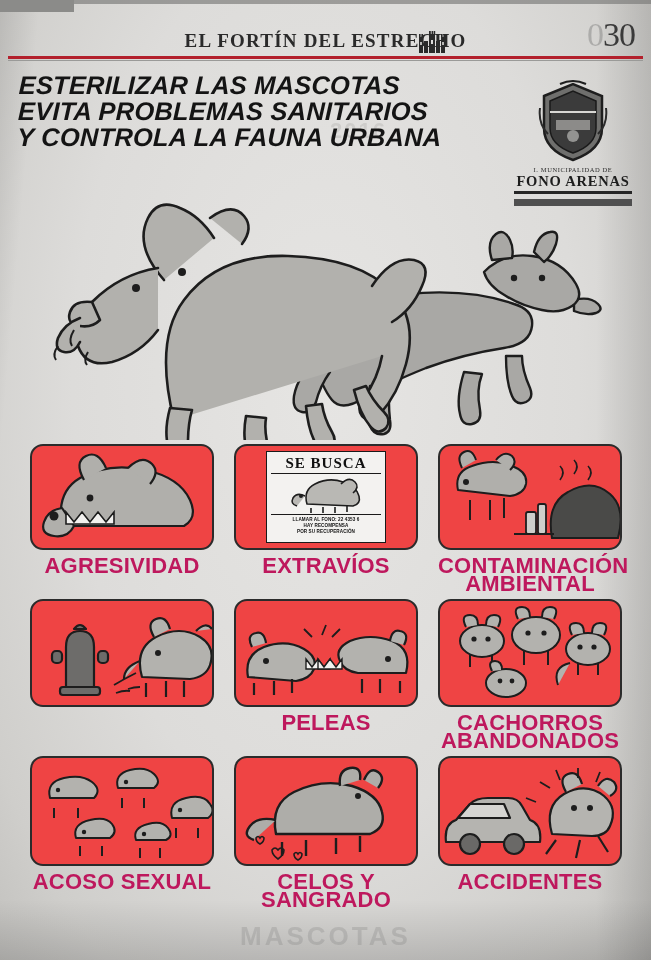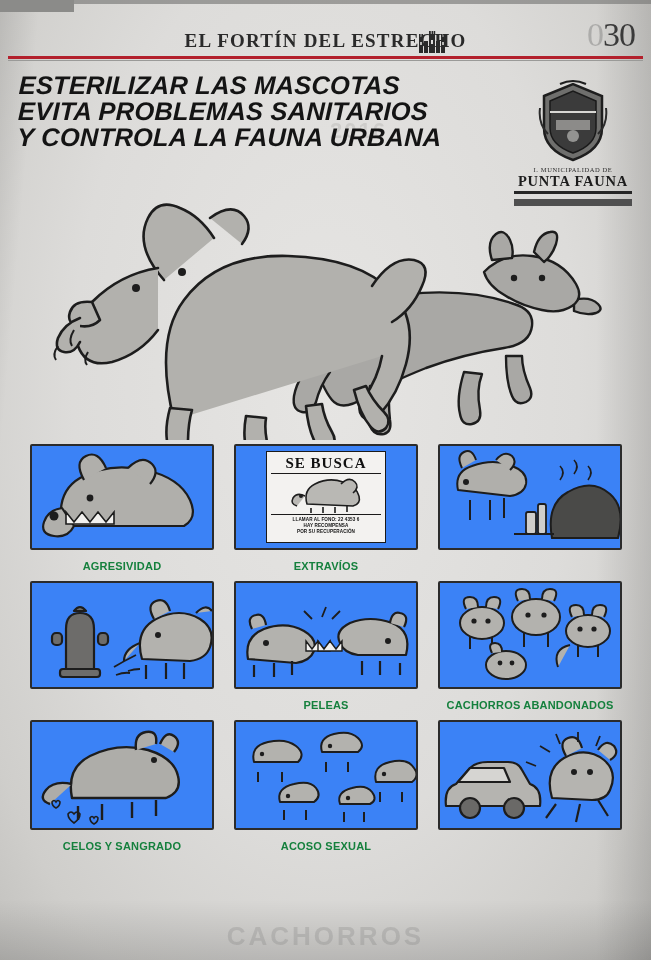--- a/index.html
+++ b/index.html
@@ -168,32 +168,32 @@
     justify-content: space-between;
     margin-bottom: 6px;
   }
   .cell {
     width: 184px;
   }
   .panel {
     width: 180px;
     height: 102px;
     border: 2px solid #2b2b2b;
-    border-radius: 2px;
-    background: #3b82f6;
+    border-radius: 13px;
+    background: #ef4444;
     position: relative;
     overflow: hidden;
   }
   .caption {
     text-align: center;
     font-family: "Liberation Sans", sans-serif;
     font-weight: bold;
-    font-size: 11px;
+    font-size: 22px;
     line-height: 18px;
-    color: #15803d;
+    color: #be185d;
     letter-spacing: 0.2px;
     margin-top: 7px;
     text-transform: uppercase;
   }
   .row2 .panel { height: 104px; }
   .row3 .panel { height: 106px; }
 
   
   .poster {
     position: absolute;
@@ -307,21 +307,21 @@
         <path d="M12 23 L35 13 L58 23 L58 50 Q58 67 35 75 Q12 67 12 50 Z" fill="#3b3b3b" stroke="#1a1a1a" stroke-width="1.5"></path>
         <path d="M12 34 L58 34" stroke="#d8d7d4" stroke-width="2"></path>
         <path d="M18 42 h34 v10 h-34 z" fill="#cfcecb" opacity="0.55"></path>
         <circle cx="35" cy="58" r="6" fill="#cfcecb" opacity="0.6"></circle>
         <path d="M22 6 q13 -6 26 0" fill="none" stroke="#1e1e1e" stroke-width="2"></path>
         <path d="M2 30 q-2 16 8 26" fill="none" stroke="#2a2a2a" stroke-width="2"></path>
         <path d="M68 30 q2 16 -8 26" fill="none" stroke="#2a2a2a" stroke-width="2"></path>
       </svg>
     </div>
     <div class="muni-small">I. MUNICIPALIDAD DE</div>
-    <div class="muni-name">PUNTA FAUNA</div>
+    <div class="muni-name">FONO ARENAS</div>
     <div class="muni-bar"></div>
     <div class="muni-bar2"></div>
   </div>
 
   <div class="hero">
     <svg width="620" height="280" viewBox="0 0 620 280">
       <g stroke="#1d1d1d" stroke-width="2.4" fill="#a9a8a5" stroke-linejoin="round" stroke-linecap="round">
 
         <path d="M560 140 q16 -4 24 4 q6 6 -2 9 q-10 3 -22 -2 z"></path>
         <path d="M470 112 q20 -20 48 -16 q30 4 44 28 q8 14 -4 22 q-12 8 -30 4 q-20 -4 -36 -14 q-18 -10 -22 -24z"></path>
@@ -427,20 +427,21 @@
               <rect x="86" y="66" width="10" height="22" rx="2"></rect>
               <rect x="98" y="58" width="8" height="30" rx="2"></rect>
               <path d="M74 88 h40"></path>
             </g>
             <g fill="none" stroke="#1d1d1d" stroke-width="1.6">
               <path d="M120 34 q6 -8 0 -14 M134 28 q6 -8 0 -14 M148 34 q6 -8 0 -14"></path>
             </g>
             <circle cx="26" cy="36" r="3" fill="#1d1d1d"></circle>
           </svg>
         </div>
+        <div class="caption">CONTAMINACIÓN AMBIENTAL</div>
       </div>
     </div>
 
     <div class="row row2">
       <div class="cell">
         <div class="panel">
           <svg width="180" height="104" viewBox="0 0 180 104">
             <g stroke="#1d1d1d" stroke-width="2.2" fill="#6d6c6a" stroke-linejoin="round">
               <path d="M34 90 v-44 q0 -16 14 -16 q14 0 14 16 v44z"></path>
               <rect x="28" y="86" width="40" height="8" rx="3"></rect>
@@ -522,43 +523,20 @@
           </svg>
         </div>
         <div class="caption"><span>CACHORROS ABANDONADOS</span></div>
       </div>
     </div>
 
     <div class="row row3">
       <div class="cell">
         <div class="panel">
           <svg width="180" height="106" viewBox="0 0 180 106">
-            <g stroke="#1d1d1d" stroke-width="2.4" fill="#aeada9" stroke-linejoin="round">
-              <path d="M40 76 q-6 -30 18 -42 q28 -14 58 -6 q26 8 30 26 q4 16 -12 22z"></path>
-              <path d="M104 28 q-2 -16 10 -18 q12 -2 10 12"></path>
-              <path d="M128 22 q6 -14 14 -8 q8 6 0 16"></path>
-              <path d="M46 84 v14 M70 82 v16 M100 80 v16 M124 78 v16"></path>
-              <path d="M40 62 q-18 -4 -26 6 q-8 10 4 14"></path>
-            </g>
-            <g fill="#1d1d1d">
-                <circle cx="122" cy="38" r="3"></circle>
-              </g>
-            <g fill="none" stroke="#1d1d1d" stroke-width="1.6">
-              <path d="M36 92 q3 -4 6 0 q3 -4 6 0 q0 5 -6 9 q-6 -4 -6 -9z"></path>
-              <path d="M58 96 q2 -3 4 0 q2 -3 4 0 q0 4 -4 6 q-4 -2 -4 -6z"></path>
-              <path d="M20 80 q2 -3 4 0 q2 -3 4 0 q0 4 -4 6 q-4 -2 -4 -6z"></path>
-            </g>
-          </svg>
-        </div>
-        <div class="caption"><span>CELOS Y SANGRADO</span></div>
-      </div>
-
-      <div class="cell">
-        <div class="panel">
-          <svg width="180" height="106" viewBox="0 0 180 106">
             <g stroke="#1d1d1d" stroke-width="2" fill="#b3b2ae" stroke-linejoin="round">
               <path d="M18 40 q-4 -16 14 -20 q18 -4 28 4 q10 8 2 16z"></path>
               <path d="M22 50 v10 M46 50 v10"></path>
               <path d="M86 30 q-4 -14 12 -18 q16 -4 24 4 q8 8 0 14z"></path>
               <path d="M90 40 v10 M112 40 v10"></path>
               <path d="M140 60 q-4 -16 14 -20 q18 -4 24 6 q6 8 -2 14z"></path>
               <path d="M144 70 v10 M166 70 v10"></path>
               <path d="M44 80 q-4 -14 14 -18 q16 -4 22 4 q6 8 -2 14z"></path>
               <path d="M48 88 v10 M70 88 v10"></path>
               <path d="M104 82 q-4 -12 12 -16 q14 -4 20 4 q6 8 -2 12z"></path>
@@ -572,20 +550,43 @@
               <circle cx="112" cy="76" r="2.2"></circle>
             </g>
           </svg>
         </div>
         <div class="caption">ACOSO SEXUAL</div>
       </div>
 
       <div class="cell">
         <div class="panel">
           <svg width="180" height="106" viewBox="0 0 180 106">
+            <g stroke="#1d1d1d" stroke-width="2.4" fill="#aeada9" stroke-linejoin="round">
+              <path d="M40 76 q-6 -30 18 -42 q28 -14 58 -6 q26 8 30 26 q4 16 -12 22z"></path>
+              <path d="M104 28 q-2 -16 10 -18 q12 -2 10 12"></path>
+              <path d="M128 22 q6 -14 14 -8 q8 6 0 16"></path>
+              <path d="M46 84 v14 M70 82 v16 M100 80 v16 M124 78 v16"></path>
+              <path d="M40 62 q-18 -4 -26 6 q-8 10 4 14"></path>
+            </g>
+            <g fill="#1d1d1d">
+                <circle cx="122" cy="38" r="3"></circle>
+              </g>
+            <g fill="none" stroke="#1d1d1d" stroke-width="1.6">
+              <path d="M36 92 q3 -4 6 0 q3 -4 6 0 q0 5 -6 9 q-6 -4 -6 -9z"></path>
+              <path d="M58 96 q2 -3 4 0 q2 -3 4 0 q0 4 -4 6 q-4 -2 -4 -6z"></path>
+              <path d="M20 80 q2 -3 4 0 q2 -3 4 0 q0 4 -4 6 q-4 -2 -4 -6z"></path>
+            </g>
+          </svg>
+        </div>
+        <div class="caption"><span>CELOS Y SANGRADO</span></div>
+      </div>
+
+      <div class="cell">
+        <div class="panel">
+          <svg width="180" height="106" viewBox="0 0 180 106">
             <g stroke="#1d1d1d" stroke-width="2.2" fill="#b5b4b0" stroke-linejoin="round">
               <path d="M6 84 q-2 -18 10 -22 l14 -16 q6 -6 18 -6 h20 q10 0 14 8 l8 14 q12 4 10 22z"></path>
               <circle cx="30" cy="86" r="10" fill="#6a6967"></circle>
               <circle cx="74" cy="86" r="10" fill="#6a6967"></circle>
               <path d="M30 46 h34 l6 14 h-52z" fill="#d6d5d2"></path>
             </g>
             <g stroke="#1d1d1d" stroke-width="2.2" fill="#b5b4b0" stroke-linejoin="round">
               <path d="M112 76 q-8 -28 12 -40 q22 -12 40 2 q14 12 6 30 q-4 10 -18 10z"></path>
               <path d="M126 34 q-8 -14 2 -18 q10 -4 14 10"></path>
               <path d="M158 28 q8 -12 16 -4 q6 8 -4 14"></path>
@@ -594,18 +595,19 @@
             <g fill="none" stroke="#1d1d1d" stroke-width="1.8">
               <path d="M100 24 l10 6 M116 12 l4 10 M138 10 l0 10 M160 14 l-4 10"></path>
               <path d="M96 44 l-10 -4"></path>
             </g>
             <g fill="#1d1d1d">
                 <circle cx="134" cy="50" r="3"></circle>
                 <circle cx="150" cy="50" r="3"></circle>
               </g>
           </svg>
         </div>
+        <div class="caption">ACCIDENTES</div>
       </div>
     </div>
   </div>
 
-  <div class="bleed">CACHORROS</div>
+  <div class="bleed">MASCOTAS</div>
 </div>
 
 </body></html>

